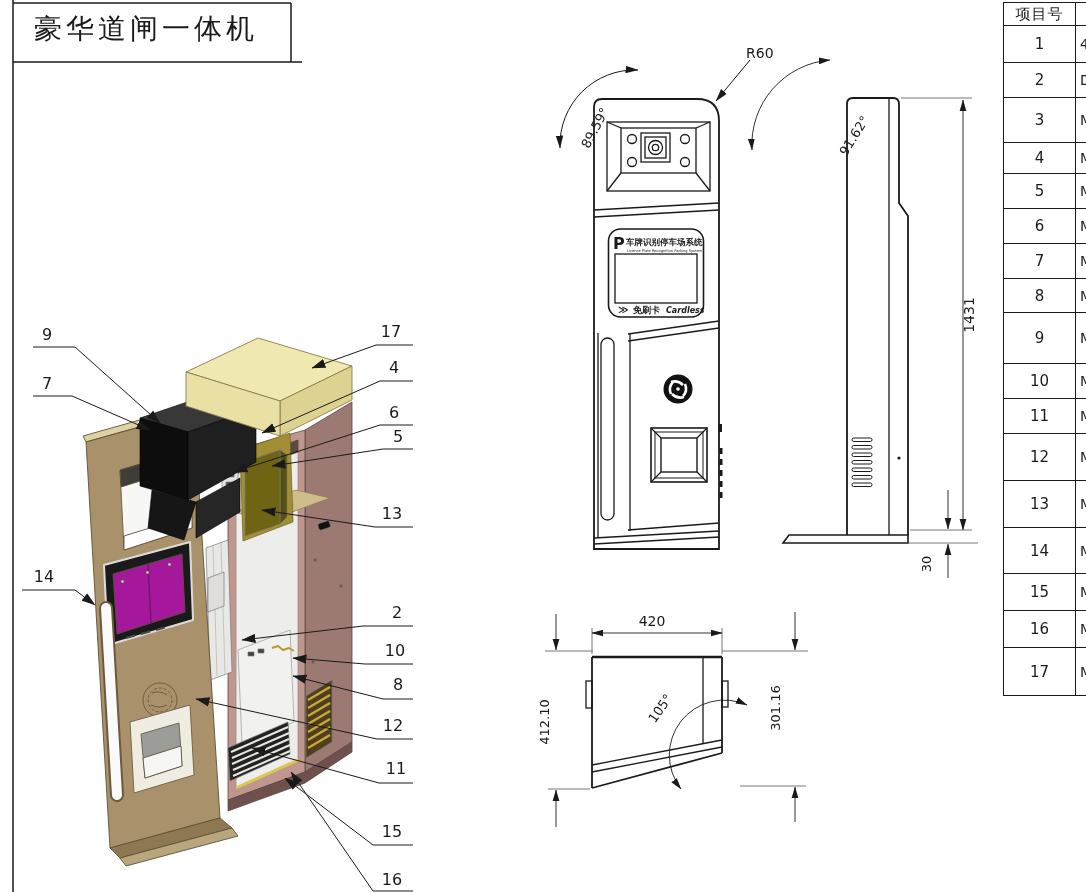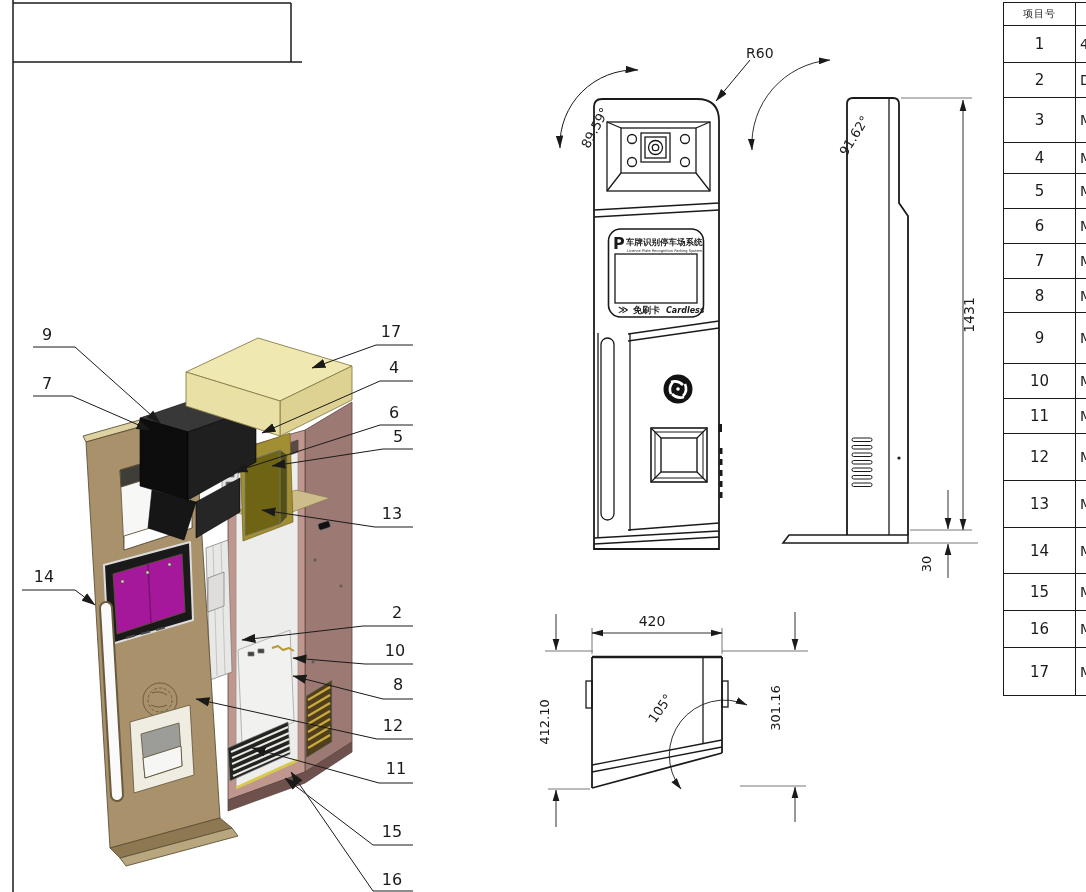--- a/index.html
+++ b/index.html
@@ -8,21 +8,21 @@
   .page svg{position:absolute;left:0;top:0;}
   .title-text{position:absolute;left:34px;top:10px;width:250px;font-size:28px;
         letter-spacing:4px;color:#1a1a1a;font-weight:400;}
   
   .ptable{position:absolute;left:1003px;top:2px;width:120px;border-left:1.5px solid #1a1a1a;
         border-top:1.5px solid #1a1a1a;box-sizing:border-box;}
   .prow{display:flex;align-items:stretch;border-bottom:1.5px solid #1a1a1a;box-sizing:border-box;}
   .pcell-no{width:72px;display:flex;align-items:center;justify-content:center;
         border-right:1.5px solid #1a1a1a;box-sizing:border-box;font-size:15px;font-weight:400;}
   .pcell-part{flex:1;display:flex;align-items:center;padding-left:4px;font-size:14px;overflow:hidden;}
-  .phead .pcell-no{font-size:10px;letter-spacing:1px;}
+  .phead .pcell-no{font-size:15px;letter-spacing:1px;}
   svg text{font-family:"DejaVu Sans",sans-serif;fill:#1a1a1a;}
 </style>
 </head>
 <body>
 
 <div class="page">
 
 <svg width="1086" height="892" viewBox="0 0 1086 892">
   <defs>
     <marker id="arrD" viewBox="0 0 12 7" refX="11.5" refY="3.5" markerWidth="13" markerHeight="8" orient="auto-start-reverse">
@@ -340,20 +340,21 @@
     <path d="M795,612 L795,650" stroke="#1a1a1a" marker-end="url(#arrD)"></path>
     <path d="M795,822 L795,787" stroke="#1a1a1a" marker-end="url(#arrD)"></path>
     <path d="M747,705 A55,55 0 0 0 681,789" stroke="#1a1a1a" marker-start="url(#arrD)" marker-end="url(#arrD)"></path>
   </g>
   <text x="652" y="626" font-size="14" text-anchor="middle">420</text>
   <text x="549" y="722" font-size="13" text-anchor="middle" transform="rotate(-90 549 722)">412.10</text>
   <text x="780" y="708" font-size="13" text-anchor="middle" transform="rotate(-90 780 708)">301.16</text>
   <text x="664" y="711" font-size="13" text-anchor="middle" transform="rotate(-55 664 711)">105°</text>
 </svg>
 
+<div class="title-text">豪华道闸一体机</div>
 
 <div class="ptable">
   <div class="prow phead" style="height:23px">
     <span class="pcell-no">项目号</span>
     <span class="pcell-part"></span>
   </div>
   <div class="prow" style="height:37px">
         <span class="pcell-no">1</span>
         <span class="pcell-part">4</span>
       </div>

